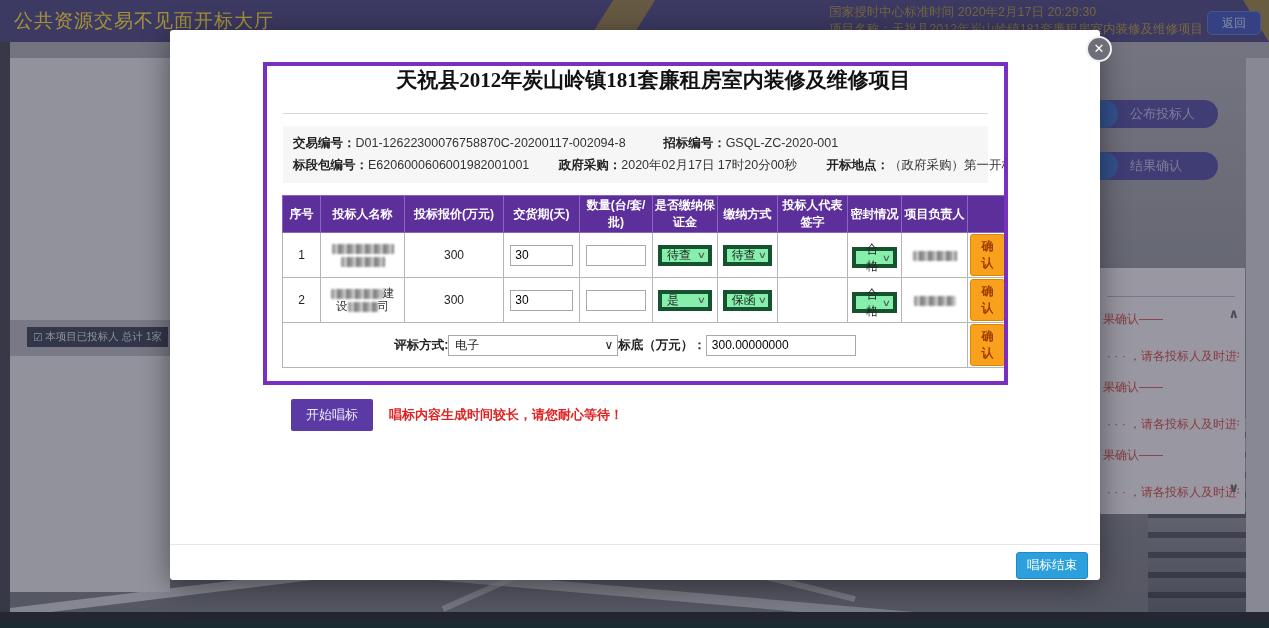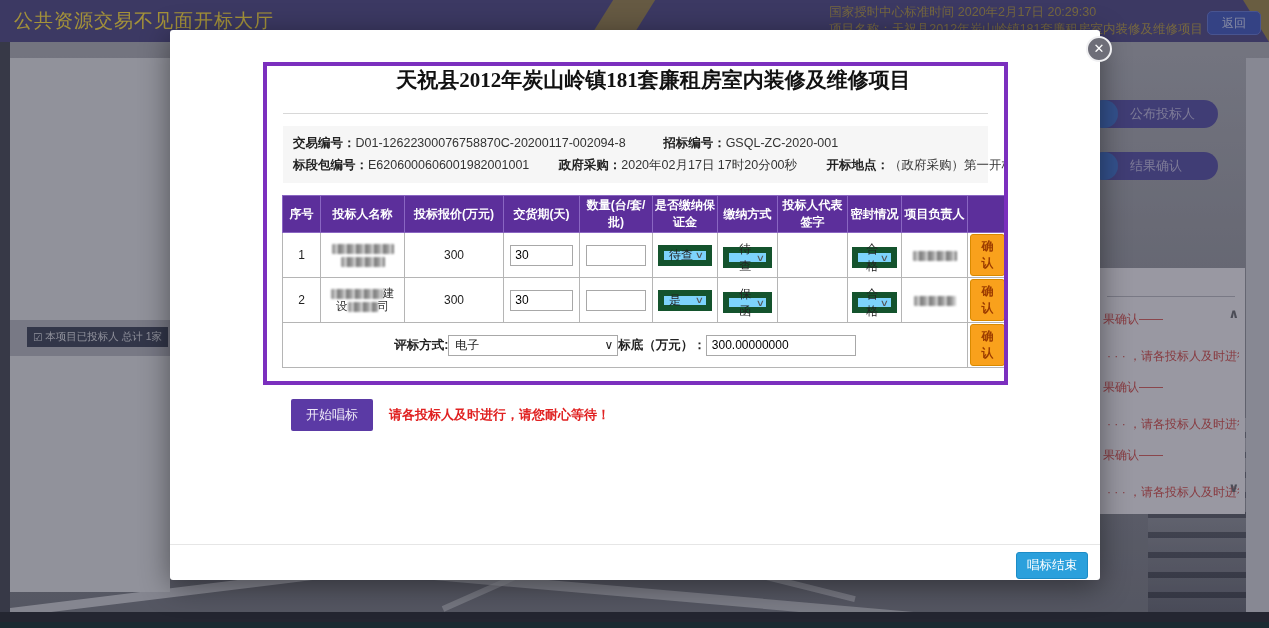--- a/index.html
+++ b/index.html
@@ -61,21 +61,21 @@
   .info { margin:12px 16px 0 16px; background:#f6f6f6; padding:6px 10px 7px 10px; font-size:12.5px; color:#333; }
   .info-row { line-height:22px; white-space:nowrap; }
   .info b { color:#222; }
   .gap1 { display:inline-block; width:34px; } .gap2 { display:inline-block; width:26px; }
 
   table.bid { margin:12px 15px 0 15px; width:715px; border-collapse:collapse; table-layout:fixed; font-size:12px; color:#222; }
   table.bid th { background:#5c2f9b; color:#fff; font-size:12px; font-weight:bold; border:1px solid #8a66c2; height:34px; padding:1px 2px; text-align:center; }
   table.bid td { border:1px solid #b5b5b5; height:31px; text-align:center; padding:1px 2px; background:#fff; }
 
   .cin { width:88%; height:21px; border:1px solid #a8a8a8; font-size:12px; padding:0 4px; font-family:inherit; }
-  .sel { display:inline-flex; width:90%; height:21px; border:6px solid #14532d; background:#7dd3fc; align-items:center; justify-content:space-between; padding:0 3px 0 5px; font-size:12px; cursor:pointer; }
+  .sel { display:inline-flex; width:90%; height:21px; border:4px solid #14532d; background:#86efac; align-items:center; justify-content:space-between; padding:0 3px 0 5px; font-size:12px; cursor:pointer; }
   .sel .arr { color:#555; font-size:9px; transform:scaleX(1.4); }
 
   .okbtn { background:#f9a11c; border:1px solid #d98a00; color:#9c3c00; font-size:12px; font-weight:bold; padding:3px 7px; border-radius:3px; cursor:pointer; font-family:Liberation Serif, serif; }
 
   .blurbar { display:inline-block; height:10px; border-radius:1px; vertical-align:middle;
     background:repeating-linear-gradient(90deg,#9a9a9a 0 3px,#c9c9c9 3px 6px,#808080 6px 9px); filter:blur(1.3px); }
   .nameline { line-height:13px; white-space:nowrap; font-size:11.5px; color:#333; }
 
   .evalcell { text-align:center; }
   .evalwrap { display:inline-flex; align-items:center; font-size:12.5px; }
@@ -265,21 +265,21 @@
             </td>
             <td><button class="okbtn">确认</button></td>
           </tr>
 
         </tbody>
       </table>
     </div>
 
     <div class="start-row">
       <button class="start-btn">开始唱标</button>
-      <span class="warn">请各投标人及时进行，请您耐心等待！</span>
+      <span class="warn">唱标内容生成时间较长，请您耐心等待！</span>
     </div>
 
     <div class="modal-footer">
       <button class="end-btn">唱标结束</button>
     </div>
   </div>
 
 </div>
 
 </body></html>

